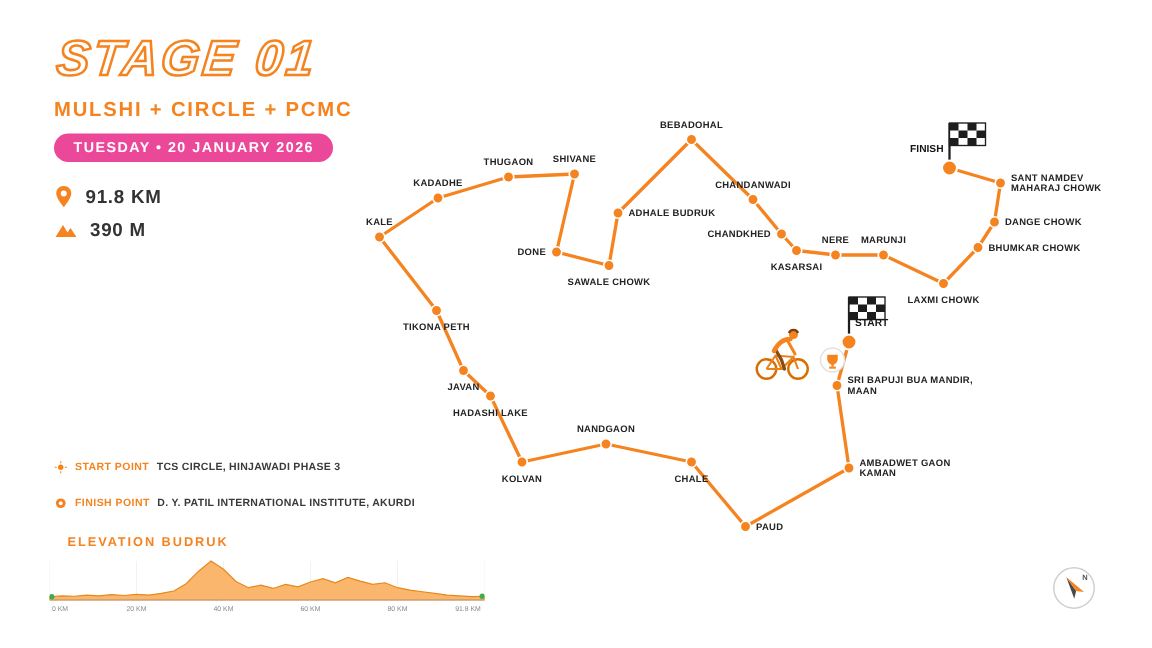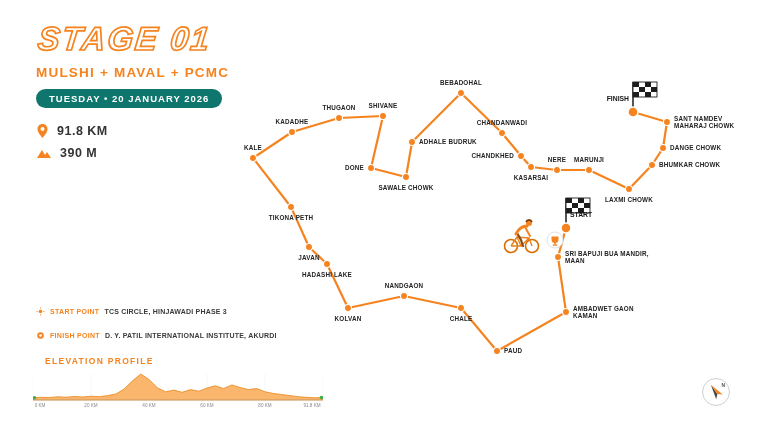--- a/index.html
+++ b/index.html
@@ -7,21 +7,21 @@
   .canvas{position:relative;width:768px;height:432px;background:#fff;overflow:hidden;
           font-family:"Liberation Sans",sans-serif}
   #route-svg{position:absolute;left:0;top:0;width:768px;height:432px}
 
   .hdr{position:absolute;left:36px;top:20px;z-index:2}
   .stage-title{font-size:33px;font-weight:800;font-style:italic;letter-spacing:2px;
                color:#fff;-webkit-text-stroke:1.7px #F5831F;
                transform:skewX(-6deg);transform-origin:left bottom;white-space:nowrap}
   @supports not (-webkit-text-stroke:1px #000){.stage-title{color:#F5831F}}
   .route-name{margin-top:7px;font-size:13.5px;font-weight:800;color:#F5831F;letter-spacing:1.2px;white-space:nowrap}
-  .date-badge{display:inline-block;margin-top:9px;background:#0f766e;color:#fff;
+  .date-badge{display:inline-block;margin-top:9px;background:#ec4899;color:#fff;
               font-size:9.5px;font-weight:700;letter-spacing:1px;padding:4px 13px;border-radius:10px;white-space:nowrap}
   .stats{margin-top:15px;display:flex;flex-direction:column;gap:7px}
   .stat-row{display:flex;align-items:center;gap:8px}
   .stat-icon{width:13px;height:16px;flex:0 0 auto}
   .stat-icon.mountain{width:16px;height:11px}
   .stat-text{font-size:12.5px;font-weight:800;color:#333;letter-spacing:.5px}
 
   .legend{position:absolute;left:36px;top:307px;display:flex;flex-direction:column;gap:15px;z-index:2}
   .legend-row{display:flex;align-items:center;gap:5px}
   .legend-icon{width:9px;height:9px;flex:0 0 auto}
@@ -135,21 +135,21 @@
       <circle cx="652" cy="165" r="3.5" fill="#F5831F" stroke="#fff" stroke-width="1.1"></circle>
       <text x="659" y="167" text-anchor="start" class="wp-label"><tspan x="659" dy="0">BHUMKAR CHOWK</tspan></text>
       <circle cx="663" cy="148" r="3.5" fill="#F5831F" stroke="#fff" stroke-width="1.1"></circle>
       <text x="670" y="150" text-anchor="start" class="wp-label"><tspan x="670" dy="0">DANGE CHOWK</tspan></text>
       <circle cx="667" cy="122" r="3.5" fill="#F5831F" stroke="#fff" stroke-width="1.1"></circle>
       <text x="674" y="120.5" text-anchor="start" class="wp-label"><tspan x="674" dy="0">SANT NAMDEV</tspan><tspan x="674" dy="7">MAHARAJ CHOWK</tspan></text>
     </svg>
 
   <header class="hdr">
     <div class="stage-title">STAGE 01</div>
-    <div class="route-name">MULSHI + MAVAL + PCMC</div>
+    <div class="route-name">MULSHI + CIRCLE + PCMC</div>
     <div class="date-badge">TUESDAY • 20 JANUARY 2026</div>
     <div class="stats">
       <div class="stat-row">
         <svg class="stat-icon" viewBox="0 0 12 16">
           <path d="M6 1 C3 1 1 3.2 1 6 C1 9.5 6 15 6 15 C6 15 11 9.5 11 6 C11 3.2 9 1 6 1 Z" fill="#F5831F"></path>
           <circle cx="6" cy="6" r="2" fill="#fff"></circle>
         </svg>
         <span class="stat-text">91.8 KM</span>
       </div>
       <div class="stat-row">
@@ -179,21 +179,21 @@
       <svg class="legend-icon" viewBox="0 0 10 10">
         <circle cx="5" cy="5" r="3.6" fill="#F5831F"></circle>
         <circle cx="5" cy="5" r="1.4" fill="#fff"></circle>
       </svg>
       <span class="legend-key">FINISH POINT</span>
       <span class="legend-val">D. Y. PATIL INTERNATIONAL INSTITUTE, AKURDI</span>
     </div>
   </div>
 
   <div class="elev-wrap">
-    <div class="elev-title">ELEVATION PROFILE</div>
+    <div class="elev-title">ELEVATION BUDRUK</div>
     <svg id="elev-svg" viewBox="0 0 290 38">
         <line x1="0" y1="3" x2="0" y2="29" stroke="#eeeeee" stroke-width="0.5"></line>
         <line x1="58" y1="3" x2="58" y2="29" stroke="#eeeeee" stroke-width="0.5"></line>
         <line x1="116" y1="3" x2="116" y2="29" stroke="#eeeeee" stroke-width="0.5"></line>
         <line x1="174" y1="3" x2="174" y2="29" stroke="#eeeeee" stroke-width="0.5"></line>
         <line x1="232" y1="3" x2="232" y2="29" stroke="#eeeeee" stroke-width="0.5"></line>
         <line x1="290" y1="3" x2="290" y2="29" stroke="#eeeeee" stroke-width="0.5"></line>
         <polygon points="0,29 0.0,26.8 8.3,26.3 16.6,26.5 24.9,25.7 33.1,26.3 41.4,25.4 49.7,26.0 58.0,25.2 66.3,25.7 74.6,24.6 82.9,23.0 91.1,18.1 99.4,9.8 107.7,3.0 116.0,8.5 124.3,16.7 132.6,20.8 140.9,19.1 149.1,21.3 157.4,18.6 165.7,20.2 174.0,17.0 182.3,14.8 190.6,17.5 198.9,13.9 207.1,16.4 215.4,18.6 223.7,17.5 232.0,20.8 240.3,22.4 248.6,23.5 256.9,24.6 265.1,25.7 273.4,26.3 281.7,26.8 290.0,26.5 290,29" fill="#F9AE5C" stroke="#E8871B" stroke-width="0.8" fill-opacity="0.9"></polygon>
         <line x1="0" y1="29" x2="290" y2="29" stroke="#aaaaaa" stroke-width="0.5"></line>
         <circle cx="1.5" cy="26.810526315789474" r="1.8" fill="#3FAE49"></circle>

